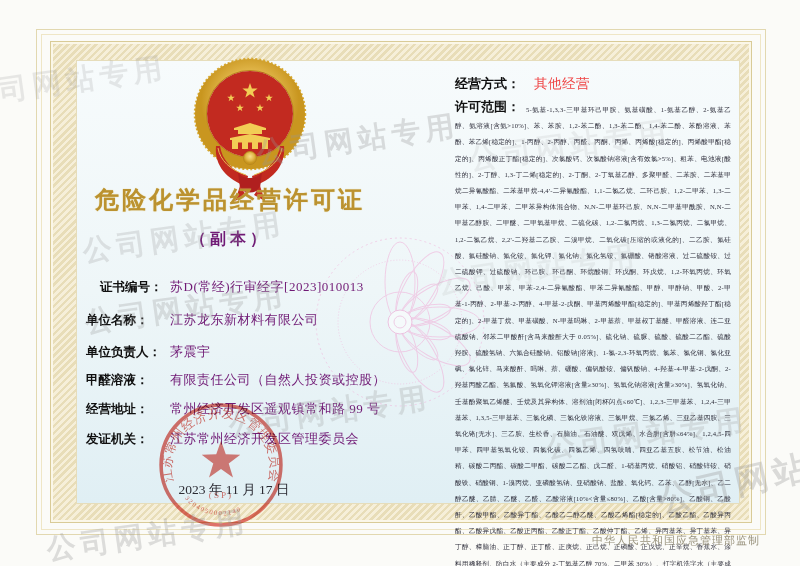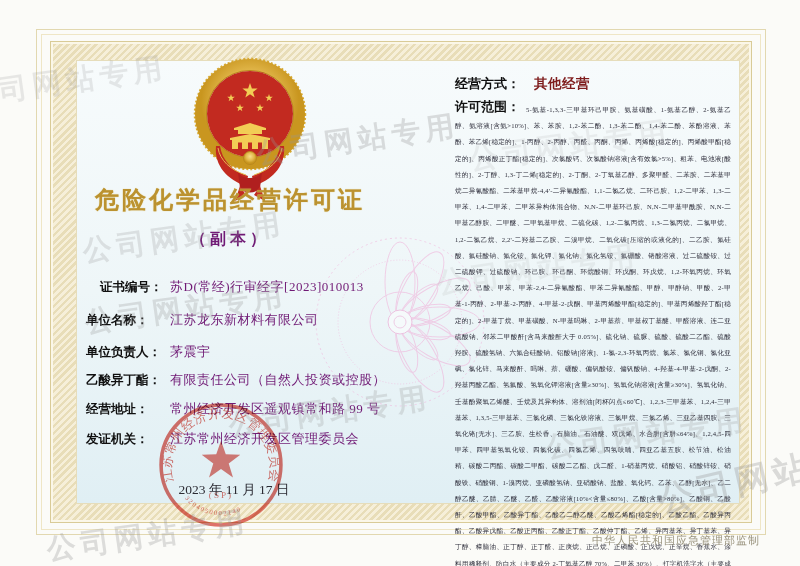--- a/index.html
+++ b/index.html
@@ -33,21 +33,21 @@
   .frow.indent .flabel{flex:0 0 70px;}
   .frow .fvalue{font-size:13px;color:#701a75;letter-spacing:.5px;}
   .r1{top:278px}.r2{top:311px}.r3{top:343px}.r4{top:371px}.r5{top:400px}.r6{top:430px}
   .issue-date{position:absolute;left:146px;top:481px;width:176px;text-align:center;
          font-size:13.5px;color:#2c2c34;}
   .seal{position:absolute;left:156px;top:400px;width:130px;height:130px;opacity:.85;
         mix-blend-mode:multiply;}
   
   .mode-row{position:absolute;left:455px;top:74px;width:280px;}
   .rlabel{font-family:"Liberation Sans",sans-serif;font-weight:bold;font-size:13px;color:#101010;}
-  .rvalue{font-size:13.5px;color:#7f1d1d;margin-left:14px;letter-spacing:.5px;font-weight:bold;}
+  .rvalue{font-size:13.5px;color:#ef4444;margin-left:14px;letter-spacing:.5px;}
   .scope-block{position:absolute;left:455px;top:100px;width:276px;text-align:justify;
         line-height:13.2px;}
   .scope-block .rlabel{float:left;margin-right:6px;}
   .scope-text{font-size:6.6px;color:#2d2d3a;letter-spacing:.2px;}
   .validity-row{position:absolute;left:455px;top:452px;width:300px;}
   
   .footer{position:absolute;right:40px;top:533px;font-size:11px;color:#98927c;
         letter-spacing:1px;font-family:Liberation Mono, monospace;}
   
   .wm{position:absolute;font-family:"Liberation Sans",sans-serif;font-weight:bold;
@@ -179,21 +179,21 @@
   </div>
   <div class="frow r2">
     <span class="flabel">单位名称：</span>
     <span class="fvalue">江苏龙东新材料有限公司</span>
   </div>
   <div class="frow r3">
     <span class="flabel">单位负责人：</span>
     <span class="fvalue">茅震宇</span>
   </div>
   <div class="frow r4">
-    <span class="flabel">乙酸异丁酯：</span>
+    <span class="flabel">甲醛溶液：</span>
     <span class="fvalue">有限责任公司（自然人投资或控股）</span>
   </div>
   <div class="frow r5">
     <span class="flabel">经营地址：</span>
     <span class="fvalue">常州经济开发区遥观镇常和路 99 号</span>
   </div>
   <div class="frow r6">
     <span class="flabel">发证机关：</span>
     <span class="fvalue">江苏常州经济开发区管理委员会</span>
   </div>

